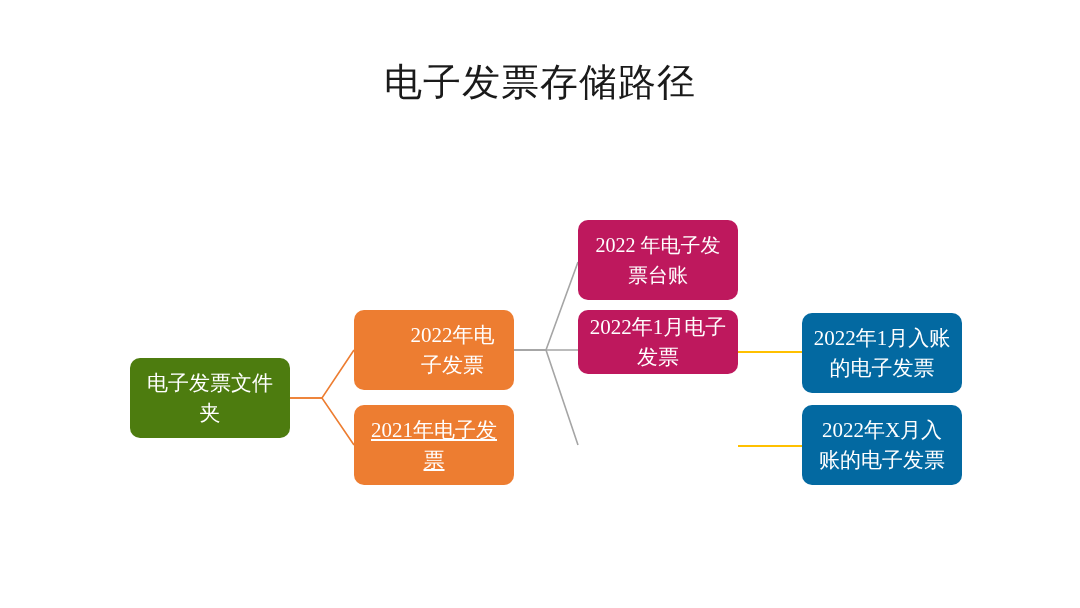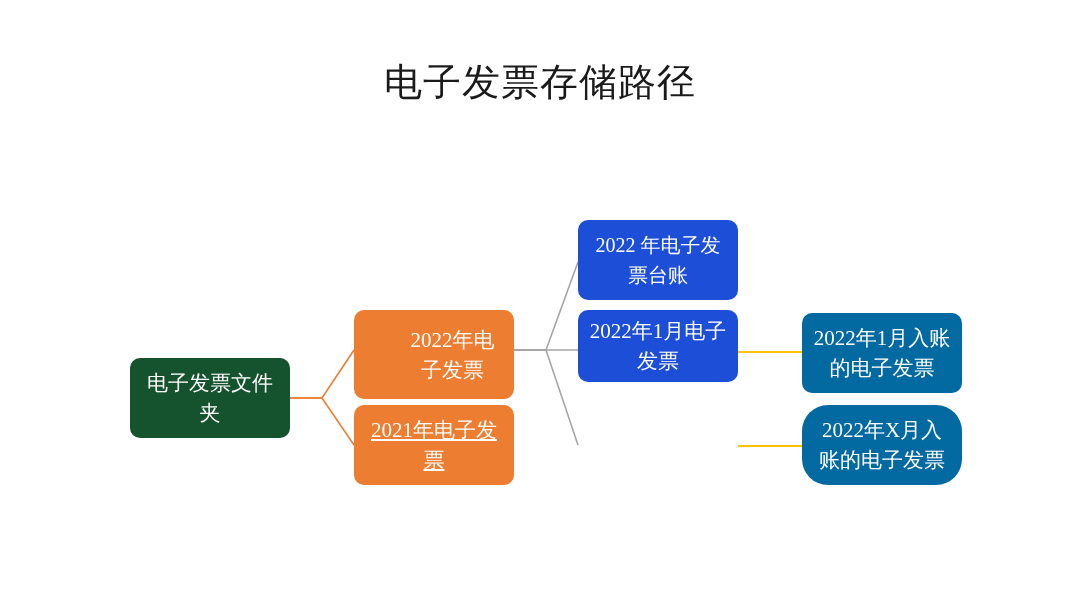--- a/index.html
+++ b/index.html
@@ -52,34 +52,34 @@
     font-size: 21px;
     line-height: 30px;
     padding: 4px 10px;
     z-index: 3;
     word-break: break-all;
   }
   .node-label {
     display: block;
     width: 100%;
   }
-  .node.blue  { background: #14532d; }
+  .node.blue  { background: #4d7c0f; }
   .node.orange{ background: #ED7D31; }
-  .node.gray  { background: #1d4ed8; }
+  .node.gray  { background: #be185d; }
   .node.yellow{ background: #0369a1; }
 
   
   #node-root          { left:130px; top:358px; width:160px; height:80px; }
-  #node-2022          { left:354px; top:310px; width:160px; height:89px;padding-left:47px; }
+  #node-2022          { left:354px; top:310px; width:160px; height:80px;padding-left:47px; }
   #node-2021          { left:354px; top:405px; width:160px; height:80px;text-decoration:underline; }
   #node-ledger        { left:578px; top:220px; width:160px; height:80px; font-size:20px; }
-  #node-jan           { left:578px; top:310px; width:160px; height:72px; }
+  #node-jan           { left:578px; top:310px; width:160px; height:64px; }
   #node-xmonth        { left:578px; top:405px; width:160px; height:80px; }
   #node-jan-booked    { left:802px; top:313px; width:160px; height:80px; }
-  #node-xmonth-booked { left:802px; top:405px; width:160px; height:80px;border-radius:26px; }
+  #node-xmonth-booked { left:802px; top:405px; width:160px; height:80px; }
 </style>
 </head>
 <body>
 
 <div id="slide">
 
   <div id="title">电子发票存储路径</div>
 
   <svg class="connectors" viewBox="0 0 1080 608" width="1080" height="608" xmlns="http://www.w3.org/2000/svg">
 

